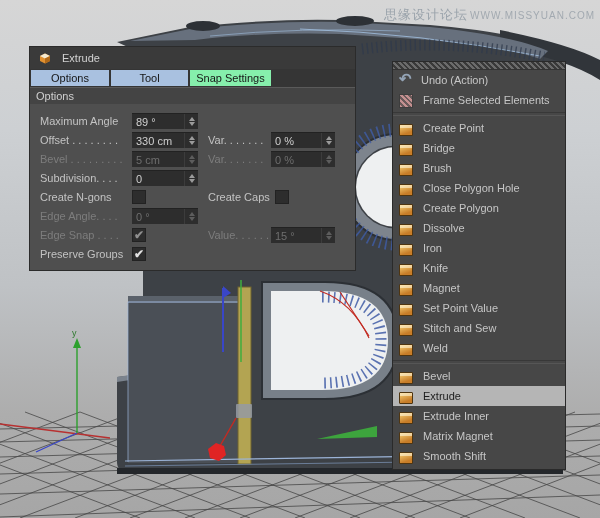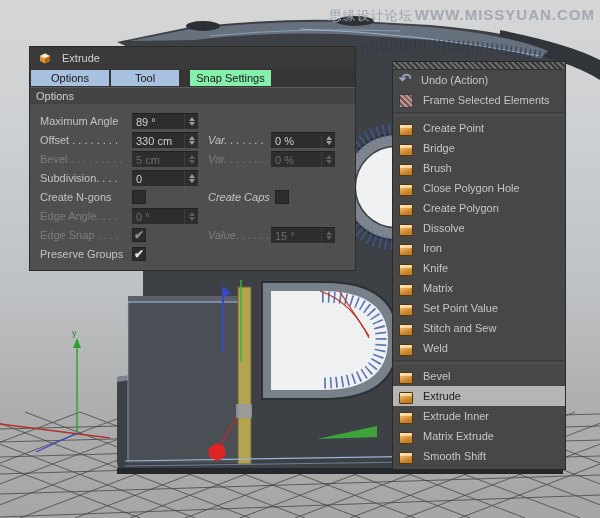--- a/index.html
+++ b/index.html
@@ -2,45 +2,45 @@
 <html><head>
 <meta charset="utf-8">
 <style>
   html,body{margin:0;padding:0;background:#888;}
   #stage{position:relative;width:600px;height:518px;overflow:hidden;
          font-family:"Liberation Sans",sans-serif;
          background:linear-gradient(180deg,#d6d6d6 0%,#cdd0d3 25%,#bfc2c5 55%,#adadad 80%,#a6a6a6 100%);}
   
   #watermark{position:absolute;top:6px;right:5px;z-index:30;display:flex;align-items:baseline;gap:2px;color:#9aa3ab;}
   #watermark .cn{font-size:13px;letter-spacing:1px;}
-  #watermark .url{font-size:15px;letter-spacing:1px;font-weight:bold;color:#a2a9b0;}
+  #watermark .url{font-size:10px;letter-spacing:1px;font-weight:normal;color:#a2a9b0;}
   
   #scene{position:absolute;left:0;top:0;z-index:1;}
   
   #axis-y-label{position:absolute;left:72px;top:328px;z-index:2;font-size:9px;color:#2f7a2f;}
   
   #dlg{position:absolute;left:30px;top:47px;width:325px;height:223px;z-index:20;
        background:#4f4f4f;box-shadow:0 0 0 1px #2b2b2b;font-size:11px;color:#c6c6c6;}
   #dlg-title{position:absolute;left:0;top:0;width:100%;height:22px;background:#3a3a3a;display:flex;align-items:center;}
   #dlg-title svg{margin:0 9px 0 7px;}
   #dlg-title .t{color:#d2d2d2;}
   #dlg-tabs{position:absolute;left:0;top:22px;width:100%;height:18px;background:#353535;}
   .tab{position:absolute;top:1px;height:16px;line-height:16px;text-align:center;font-size:11px;cursor:default;}
   .tab.blue{background:#a9c1e0;color:#161616;}
   .tab.gray{background:#86efac;color:#161616;}
   #tab-options{left:1px;width:78px;}
-  #tab-tool{left:81px;width:68px;}
+  #tab-tool{left:81px;width:77px;}
   #tab-snap{left:160px;width:81px;}
   #dlg-section{position:absolute;left:0;top:40px;width:100%;height:17px;background:#444444;
                border-top:1px solid #5a5a5a;box-sizing:border-box;line-height:16px;padding-left:6px;color:#d0d0d0;}
   #dlg-body{position:absolute;left:0;top:57px;width:100%;}
   .row{position:relative;height:19px;}
   .row:first-child{margin-top:8px;}
   .lbl{position:absolute;left:10px;top:3px;white-space:nowrap;color:#c3c3c3;}
-  .lbl.c2{left:178px;font-style:italic;}
+  .lbl.c2{left:178px;}
   .dim{color:#7d7d7d !important;}
   .fld{position:absolute;left:102px;top:1px;width:66px;height:15px;background:#2d2d2d;
        border-top:1px solid #222;display:flex;align-items:center;}
   .fld.c2{left:241px;width:64px;}
   .fld .val{flex:1;padding-left:4px;color:#cfcfcf;font-size:11px;}
   .fld.off .val{color:#6e6e6e;}
   .spin{width:13px;height:100%;display:flex;flex-direction:column;align-items:center;justify-content:center;gap:1px;border-left:1px solid #3c3c3c;}
   .spin i{display:block;width:0;height:0;border-left:3px solid transparent;border-right:3px solid transparent;}
   .spin .up{border-bottom:4px solid #9b9b9b;}
   .spin .dn{border-top:4px solid #9b9b9b;}
@@ -321,21 +321,21 @@
     <div class="mi">
         <span class="ic-cube"></span>
         <span class="mi-label">Iron</span>
       </div>
     <div class="mi">
         <span class="ic-cube"></span>
         <span class="mi-label">Knife</span>
       </div>
     <div class="mi">
         <span class="ic-cube"></span>
-        <span class="mi-label">Matrix</span>
+        <span class="mi-label">Magnet</span>
       </div>
     <div class="mi">
         <span class="ic-cube"></span>
         <span class="mi-label">Set Point Value</span>
       </div>
     <div class="mi">
         <span class="ic-cube"></span>
         <span class="mi-label">Stitch and Sew</span>
       </div>
     <div class="mi">
@@ -350,21 +350,21 @@
     <div class="mi hl">
         <span class="ic-cube"></span>
         <span class="mi-label">Extrude</span>
       </div>
     <div class="mi">
         <span class="ic-cube"></span>
         <span class="mi-label">Extrude Inner</span>
       </div>
     <div class="mi">
         <span class="ic-cube"></span>
-        <span class="mi-label">Matrix Extrude</span>
+        <span class="mi-label">Matrix Magnet</span>
       </div>
     <div class="mi">
         <span class="ic-cube"></span>
         <span class="mi-label">Smooth Shift</span>
       </div>
   </div>
 
 </div>
 
 </body></html>

